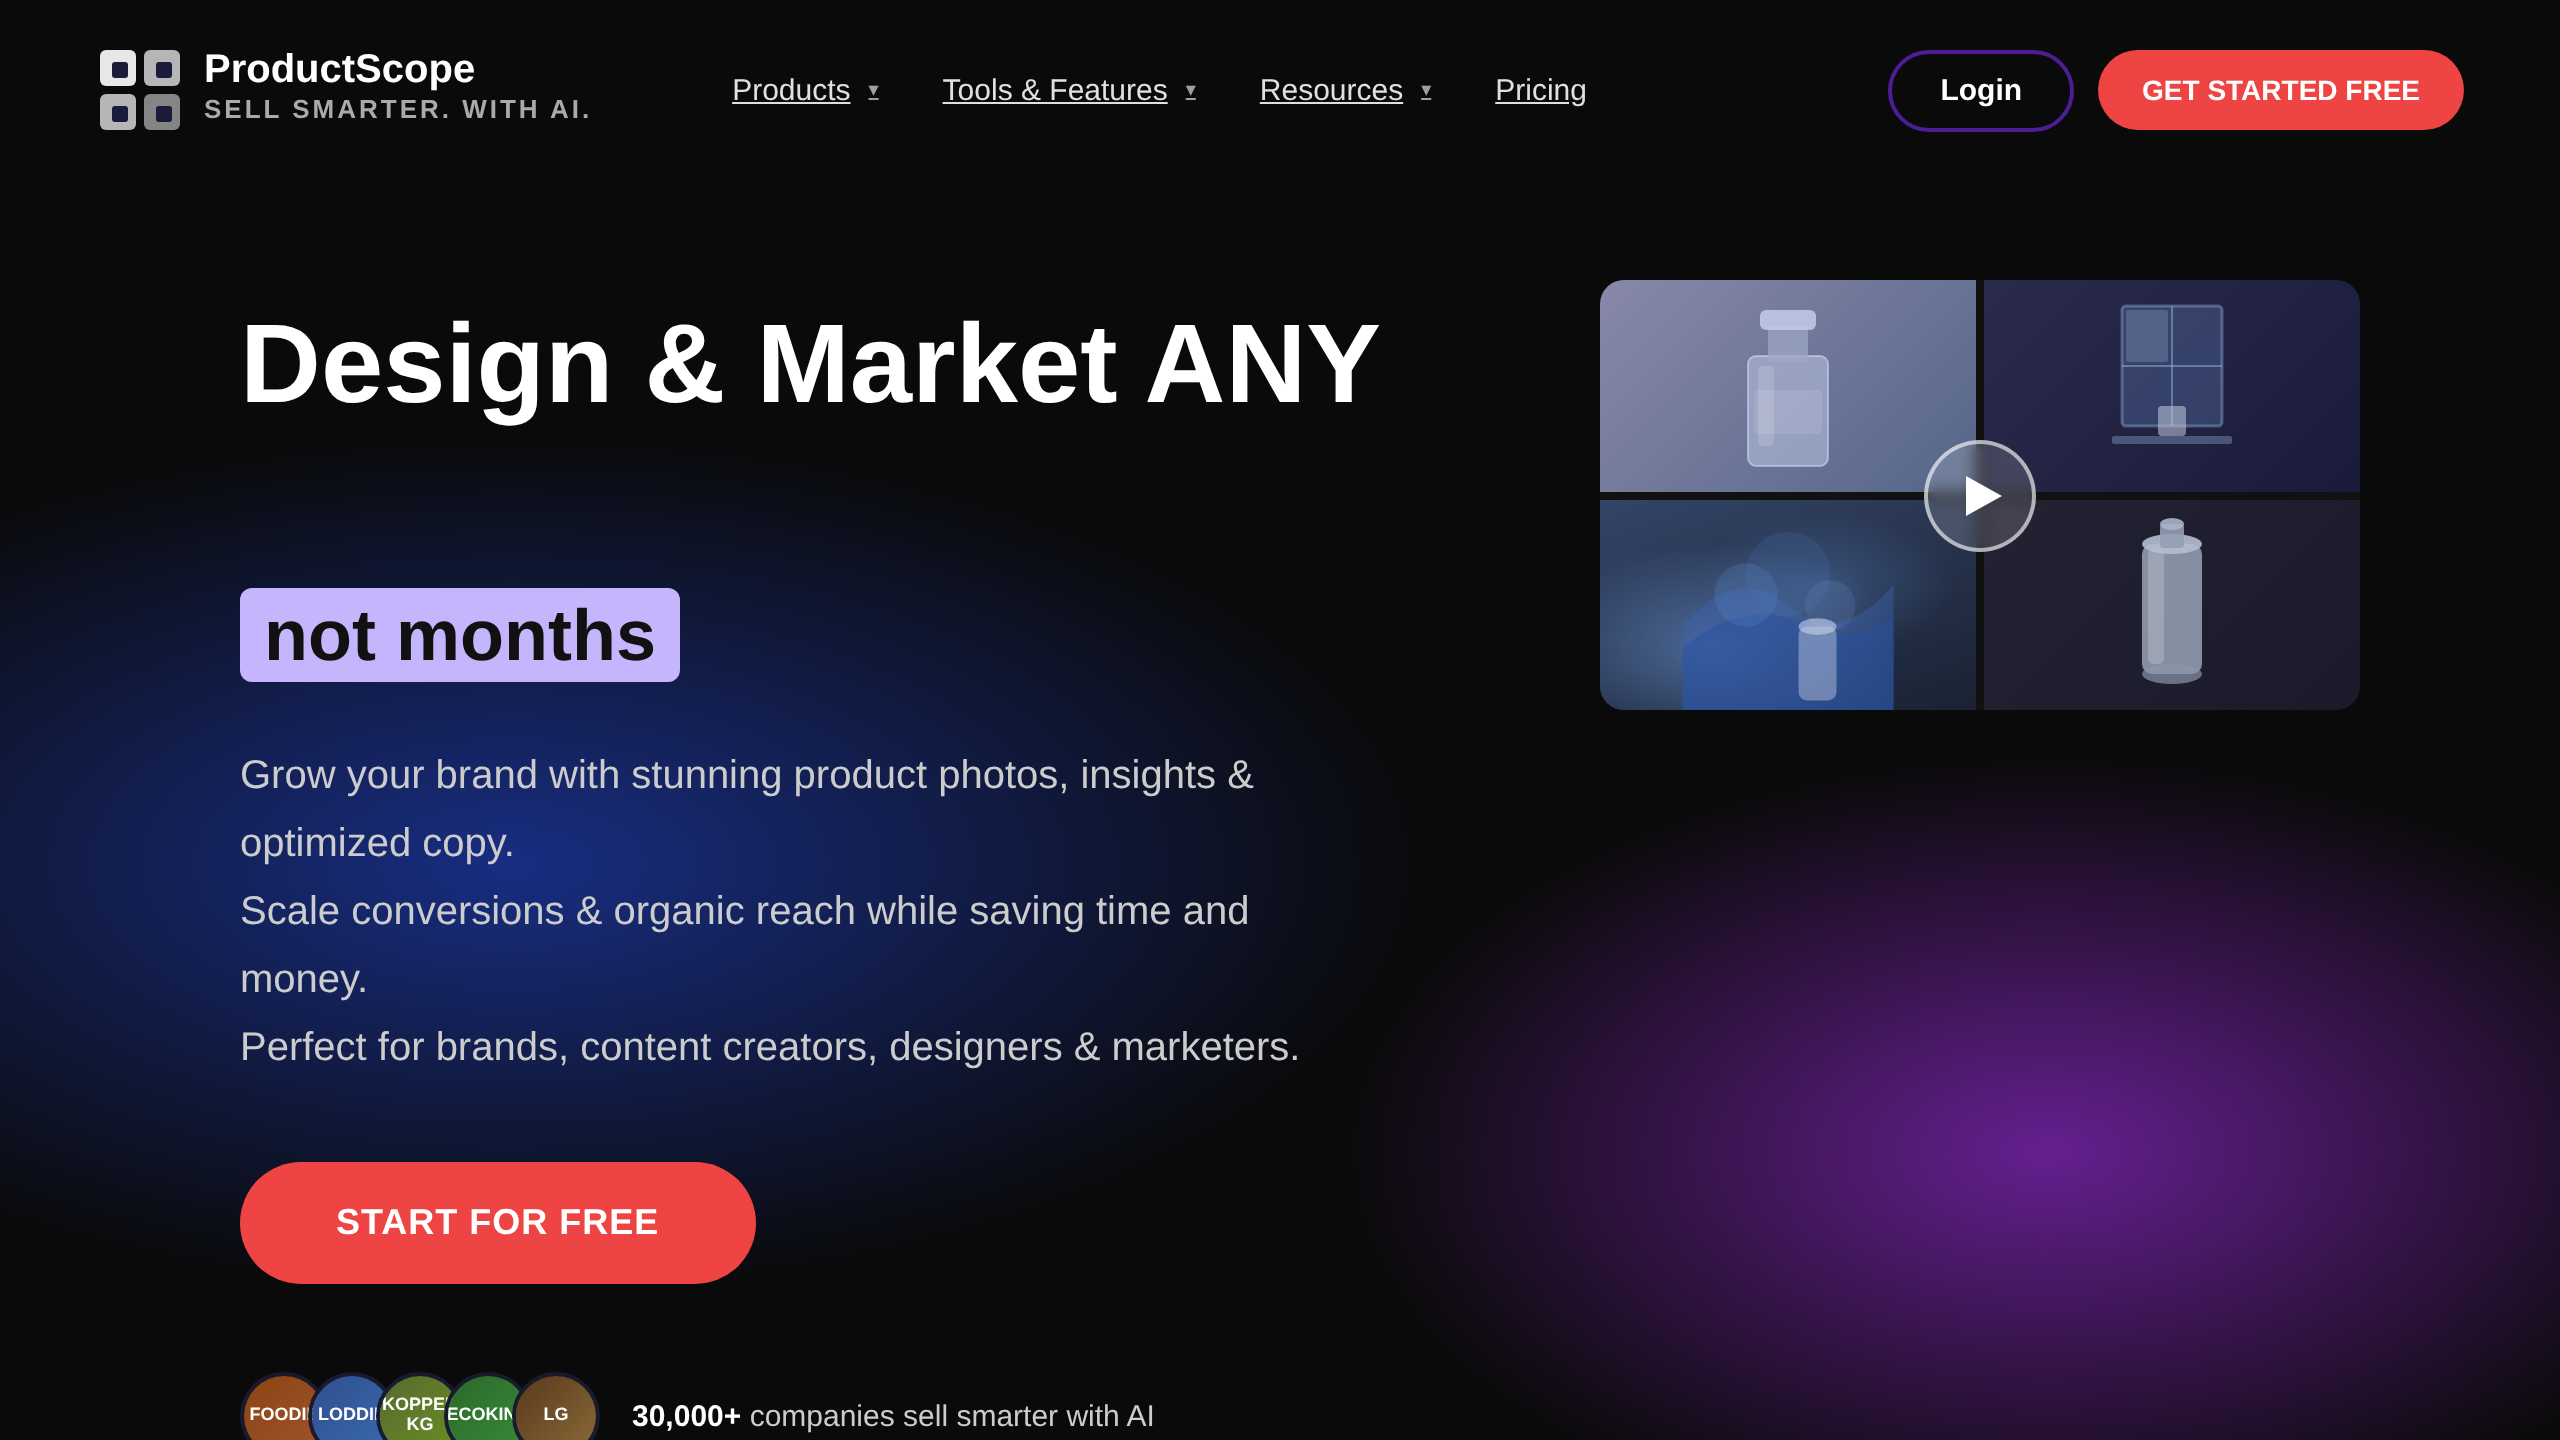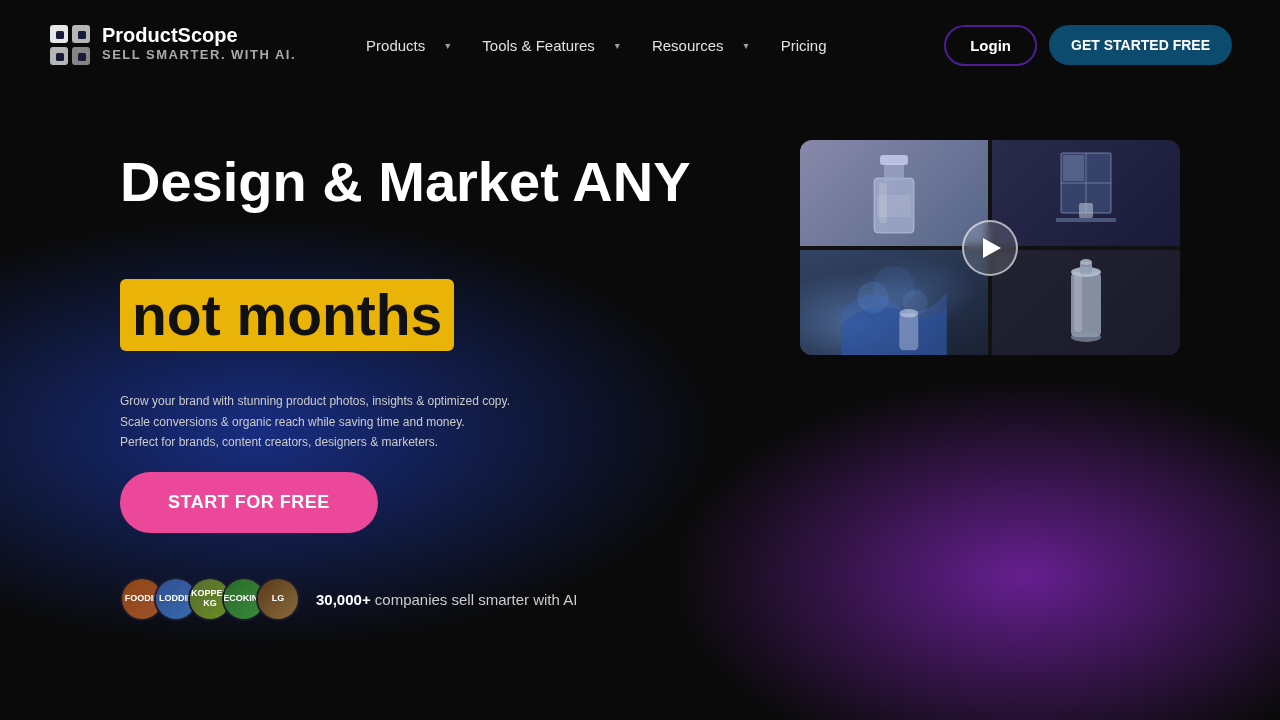--- a/index.html
+++ b/index.html
@@ -71,28 +71,29 @@
     .nav-links {
       display: flex;
       align-items: center;
       gap: 4px;
       flex: 1;
     }
 
     .nav-item {
       display: flex;
       align-items: center;
-      gap: 20px;
+      gap: 9px;
       padding: 8px 14px;
       color: #e0e0e0;
       font-size: 15px;
       cursor: pointer;
       border-radius: 6px;
       transition: background 0.2s;
       white-space: nowrap;
+      text-decoration: underline;
     }
 
     .chevron {
       font-size: 10px;
       opacity: 0.7;
     }
 
     .nav-actions {
       display: flex;
       align-items: center;
@@ -106,21 +107,21 @@
       color: #fff;
       background: transparent;
       font-size: 15px;
       font-weight: 600;
       cursor: pointer;
       transition: background 0.2s;
     }
 
     .btn-cta-nav {
       padding: 12px 22px;
-      background: #0c4a6e;
+      background: #ef4444;
       border: none;
       border-radius: 50px;
       color: #fff;
       font-size: 14px;
       font-weight: 700;
       cursor: pointer;
       transition: background 0.2s;
       white-space: nowrap;
     }
 
@@ -144,42 +145,42 @@
     .hero-title {
       font-size: 56px;
       font-weight: 800;
       line-height: 1.15;
       color: #fff;
       margin-bottom: 16px;
     }
 
     .highlight-box {
       display: inline-block;
-      background: #eab308;
+      background: #c4b5fd;
       color: #111;
       padding: 2px 12px;
       border-radius: 6px;
-      font-size: 57px;
+      font-size: 36px;
       font-weight: 800;
       line-height: 1.2;
     }
 
     .hero-desc {
-      margin-top: 40px;
+      margin-top: 28px;
       color: #cccccc;
-      font-size: 12px;
+      font-size: 20px;
       line-height: 1.7;
       max-width: 540px;
     }
 
     .btn-start {
       display: inline-block;
-      margin-top: 20px;
+      margin-top: 40px;
       padding: 20px 48px;
-      background: #ec4899;
+      background: #ef4444;
       border: none;
       border-radius: 50px;
       color: #fff;
       font-size: 18px;
       font-weight: 700;
       cursor: pointer;
       letter-spacing: 0.5px;
       transition: background 0.2s;
     }
 

